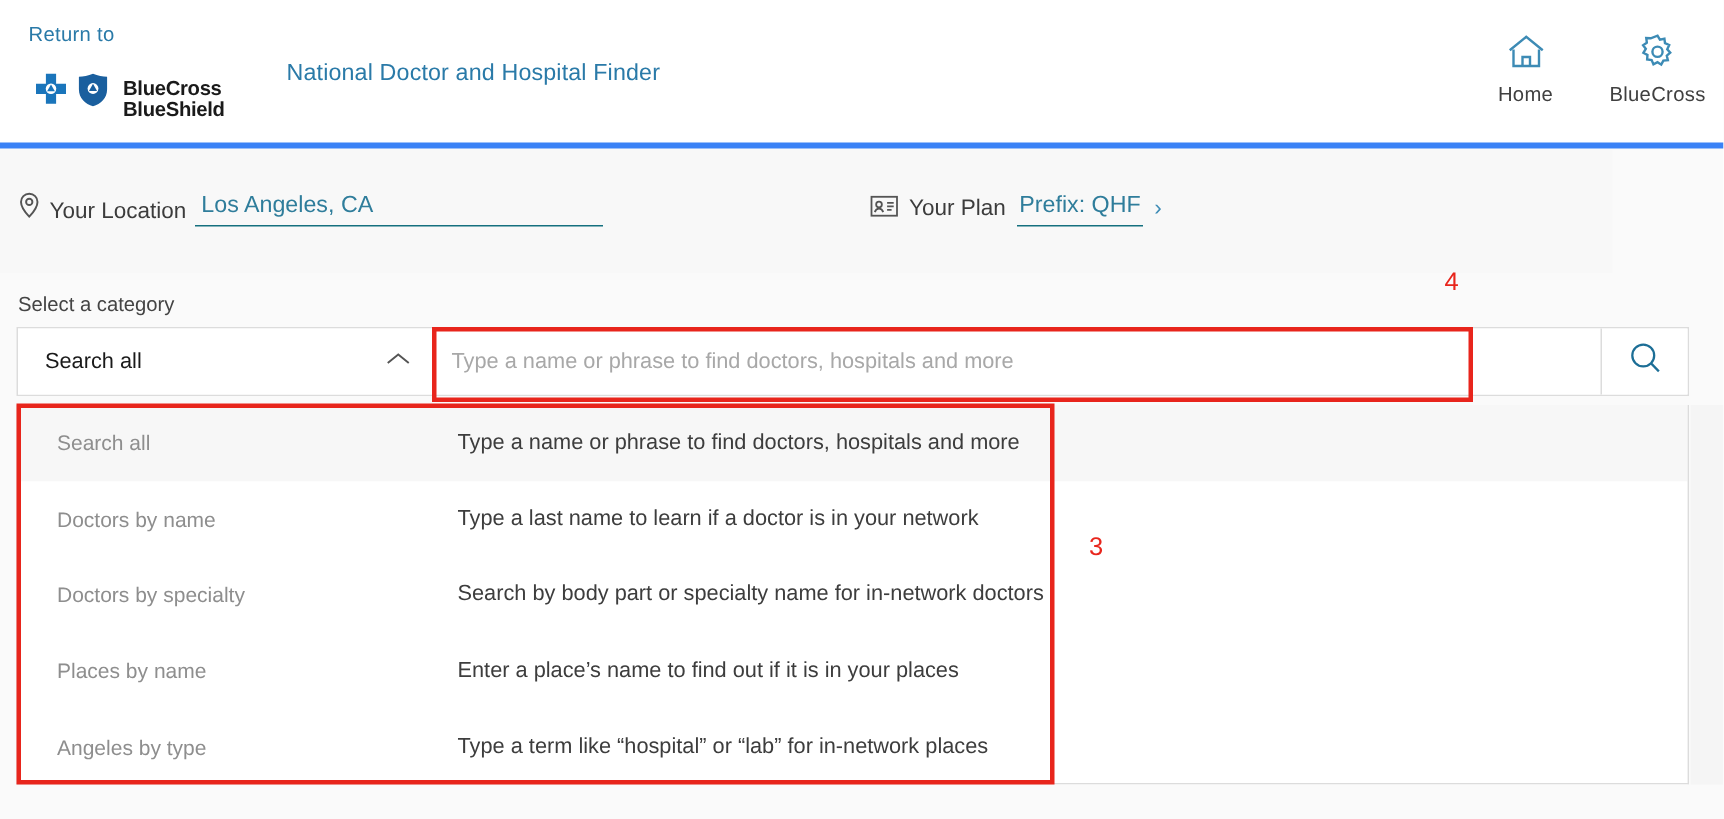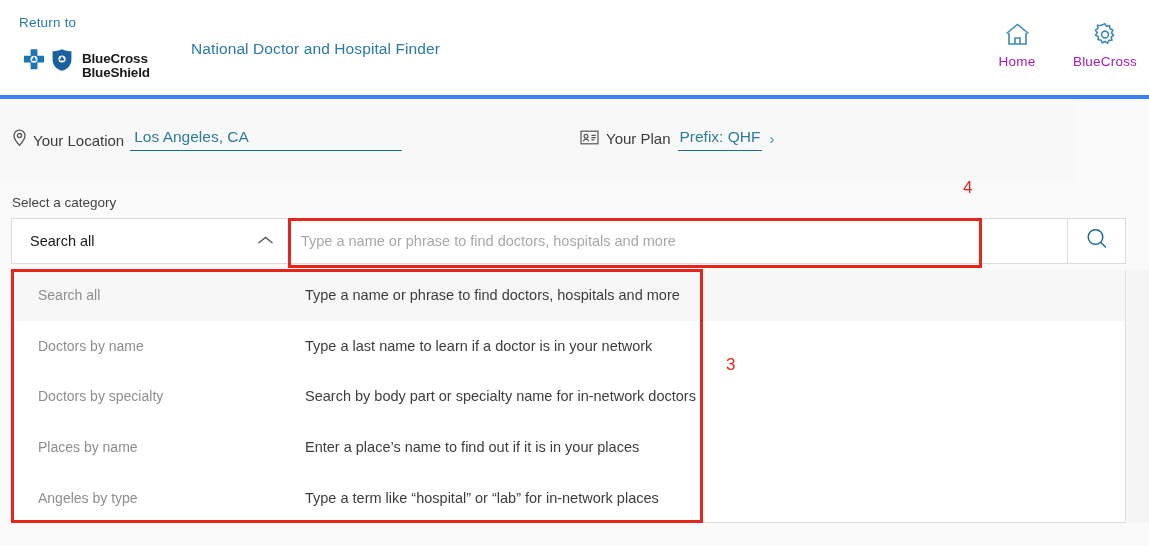--- a/index.html
+++ b/index.html
@@ -38,21 +38,21 @@
   .app-title {
     position: absolute; left: 191px; top: 40px;
     font-size: 15.5px; color: #2a7aa8; letter-spacing: .1px;
   }
   .header-actions {
     position: absolute; right: 16px; top: 22px;
     display: flex; gap: 32px; align-items: flex-start;
   }
   .hdr-action {
     display: flex; flex-direction: column; align-items: center;
-    color: #a21caf; cursor: pointer; width: 56px;
+    color: #404040; cursor: pointer; width: 56px;
   }
   .hdr-action .label { font-size: 13.5px; margin-top: 3px; letter-spacing: .2px; }
 
   
   .locbar {
     position: absolute; left: 0; top: 100px; width: 1075px; height: 82px;
     background: #f8f8f8;
   }
   .loc-group {
     position: absolute; left: 12px; top: 28px;

